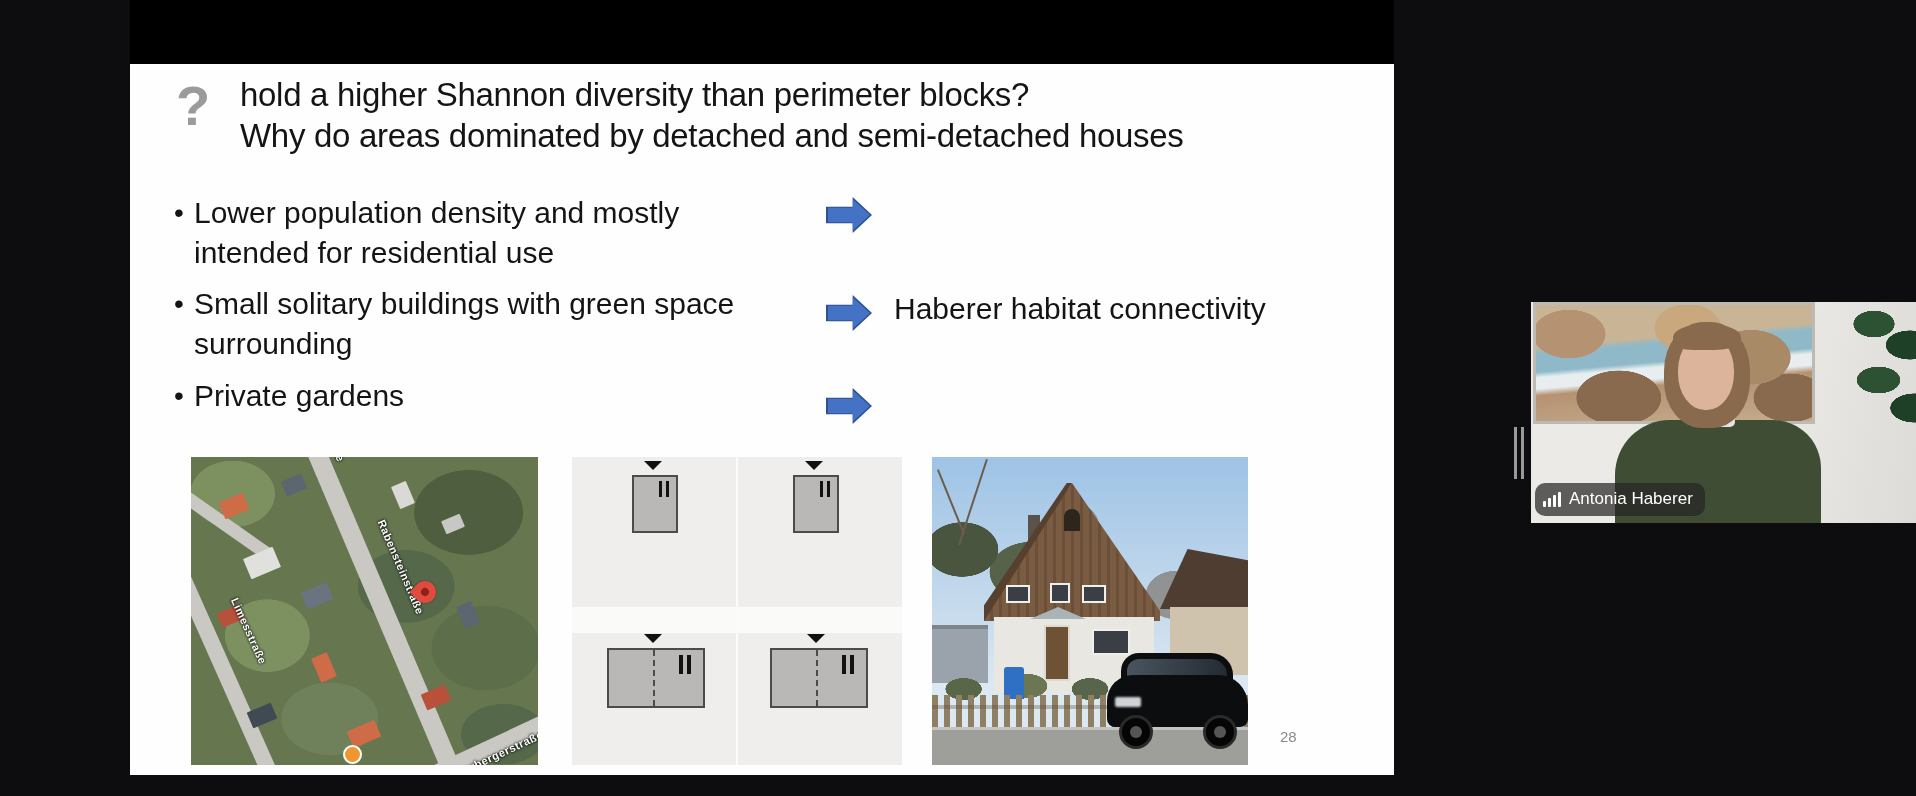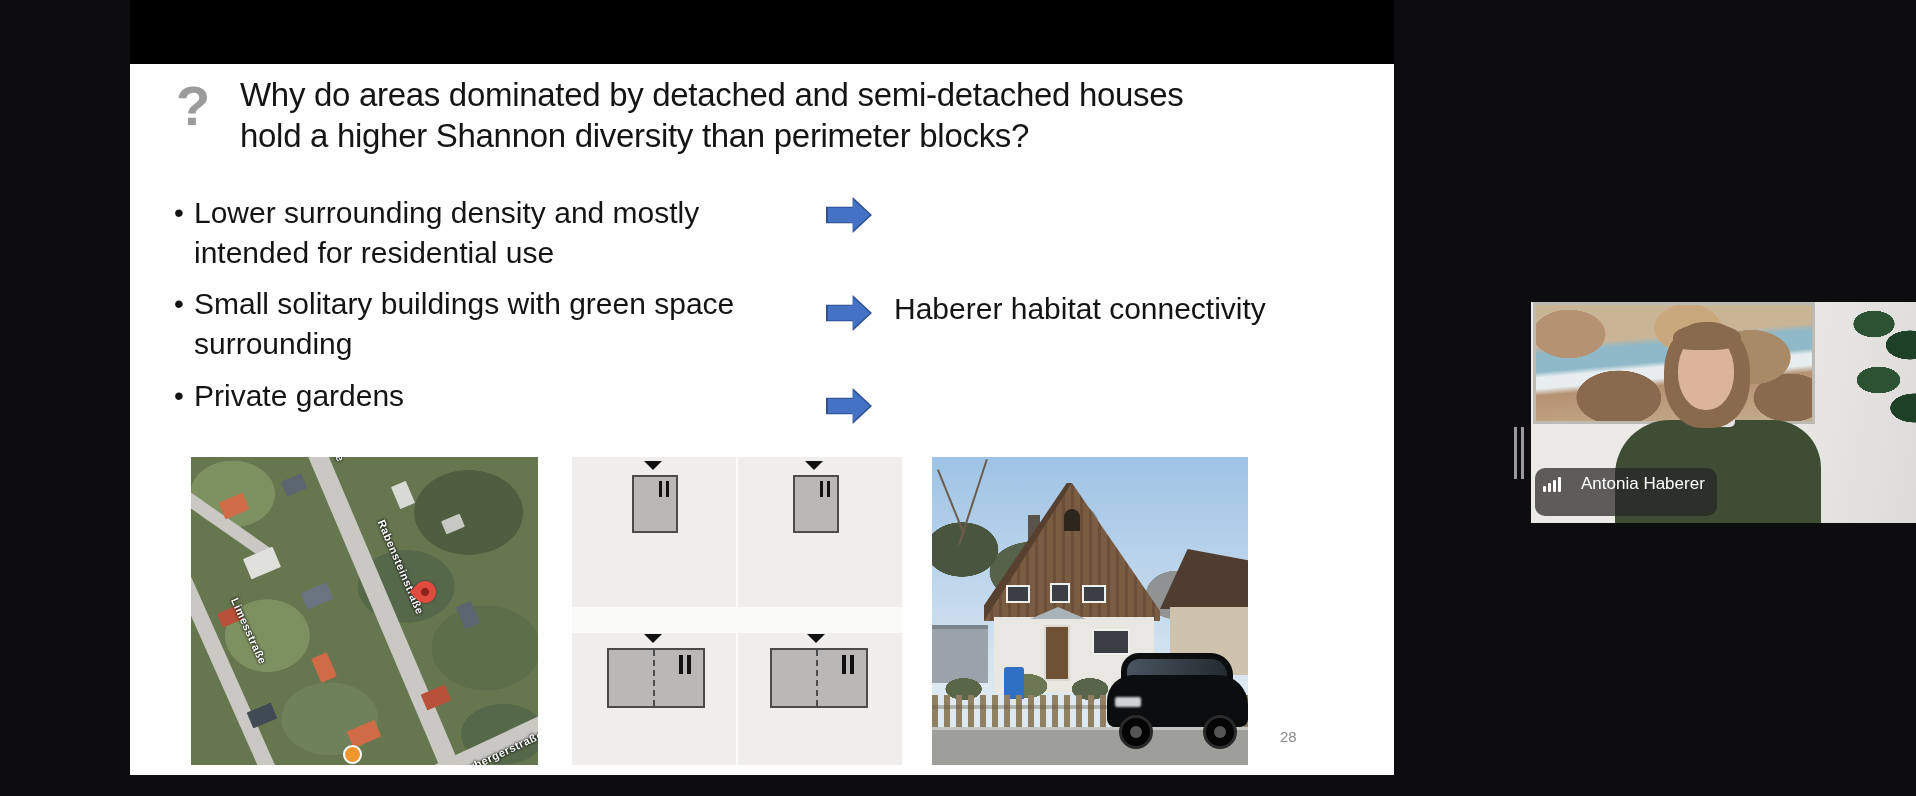--- a/index.html
+++ b/index.html
@@ -144,47 +144,47 @@
     radial-gradient(40px 24px at 75% 80%,#1e4026 0 60%,transparent 61%);}
   .sweater{position:absolute;left:84px;top:118px;width:206px;height:104px;background:#3e4d33;
     border-radius:55px 48px 0 0;}
   .collar{position:absolute;left:160px;top:114px;width:44px;height:11px;background:#e3e3e1;border-radius:5px;}
   .neck{position:absolute;left:166px;top:98px;width:28px;height:22px;background:#cfa184;}
   .hair{position:absolute;left:133px;top:20px;width:86px;height:106px;background:#8a6a4c;
     border-radius:46% 46% 44% 44%;}
   .face{position:absolute;left:147px;top:32px;width:56px;height:76px;background:#dcb49b;border-radius:48%;}
   .fringe{position:absolute;left:142px;top:22px;width:68px;height:26px;background:#8a6a4c;
     border-radius:50% 50% 40% 30%;}
-  .nametag{position:absolute;left:4px;bottom:7px;height:32px;display:flex;align-items:center;gap:20px;
-    background:rgba(38,38,38,.72);border-radius:10px;padding:0 12px 16px 8px;}
+  .nametag{position:absolute;left:4px;bottom:7px;height:32px;display:flex;align-items:center;gap:8px;
+    background:rgba(38,38,38,.72);border-radius:10px;padding:0 12px 1px 8px;}
   .sig{display:flex;align-items:flex-end;gap:2px;height:16px;}
   .sig i{display:block;width:3px;background:#fff;border-radius:1px;}
   .sig i:nth-child(1){height:6px;} .sig i:nth-child(2){height:9px;}
   .sig i:nth-child(3){height:12px;} .sig i:nth-child(4){height:15px;}
   .nametag span{color:#fff;font-size:17px;}
 </style>
 </head>
 <body>
 
 <div class="screen">
 
   <div class="share">
     <div class="topbar"></div>
     <div class="slide">
 
       <div class="qmark">?</div>
       <div class="title">
+        <div>hold a higher Shannon diversity than perimeter blocks?</div>
         <div>Why do areas dominated by detached and semi-detached houses</div>
-        <div>hold a higher Shannon diversity than perimeter blocks?</div>
       </div>
 
       <div class="bullet b1">
         <span class="dot">•</span>
         <span>
-          <span>Lower surrounding density and mostly</span><br>
+          <span>Lower population density and mostly</span><br>
           <span>intended for residential use</span>
         </span>
       </div>
       <div class="bullet b2">
         <span class="dot">•</span>
         <span>
           <span>Small solitary buildings with green space</span><br>
           <span>surrounding</span>
         </span>
       </div>

